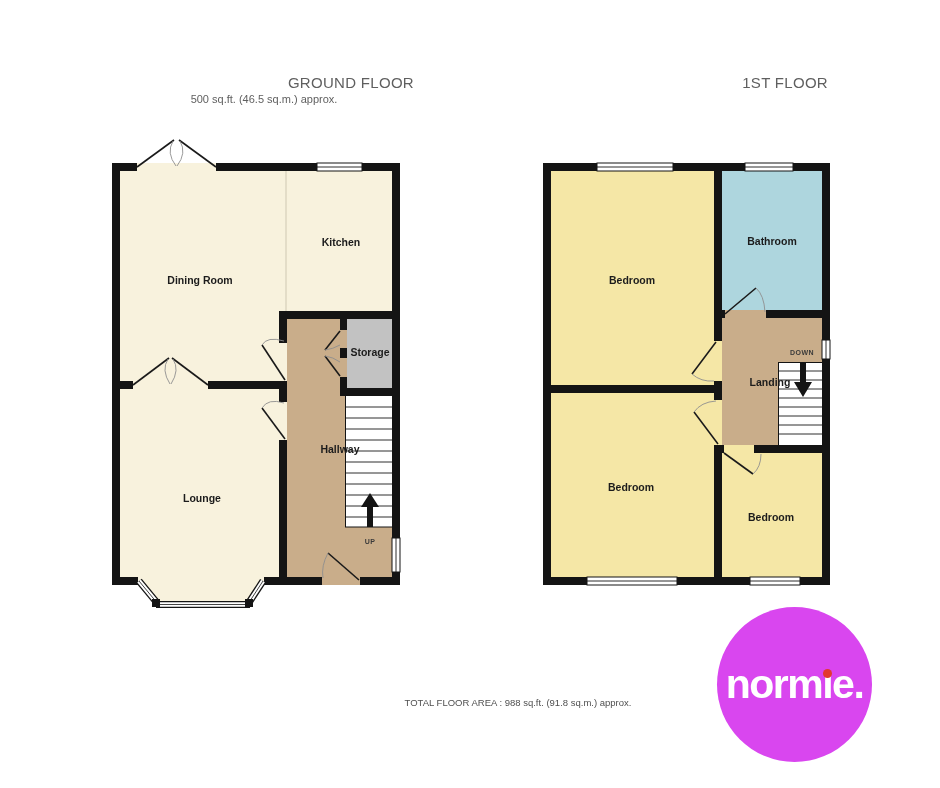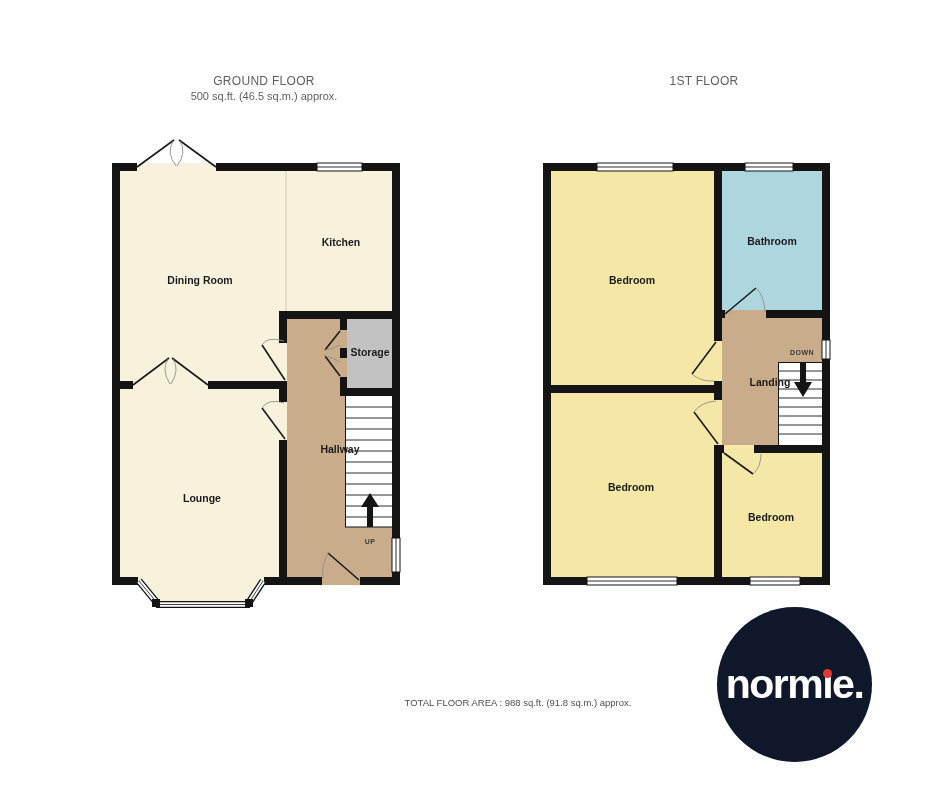--- a/index.html
+++ b/index.html
@@ -3,24 +3,24 @@
 <meta charset="utf-8">
 <style>
   html,body{margin:0;padding:0;}
   body{
     width:940px;height:788px;background:#ffffff;position:relative;overflow:hidden;
     font-family:"Liberation Sans",sans-serif;
   }
   .canvas{position:absolute;inset:0;}
   svg.plan{position:absolute;left:0;top:0;}
   .floor-title{position:absolute;width:300px;text-align:center;color:#5f5f5f;}
-  .floor-title .t1{font-size:12px;letter-spacing:.3px;}
+  .floor-title .t1{font-size:15px;letter-spacing:.3px;text-align:right;}
   .floor-title .t2{font-size:11px;margin-top:2px;}
   .gf-title{left:114px;top:74px;}
-  .ff-title{left:554px;top:74px;}
+  .ff-title{left:528px;top:74px;}
   .footer-note{position:absolute;left:0;top:697px;width:940px;text-align:center;
     font-size:9.5px;color:#4f4f4f;padding-left:48px;}
   
   .wall{fill:#141414;}
   .p-cream{fill:#f8f2dd;}
   .p-tan{fill:#c9ad8a;}
   .p-yellow{fill:#f5e7a6;}
   .win{fill:#ffffff;stroke:#141414;stroke-width:1;}
   .winline{stroke:#141414;stroke-width:0.9;}
   .tread{stroke:#161616;stroke-width:0.9;}
@@ -253,17 +253,17 @@
       <text class="room-label" x="772" y="245">Bathroom</text>
       <text class="room-label" x="770" y="386">Landing</text>
       <text class="room-label" x="631" y="491">Bedroom</text>
       <text class="room-label" x="771" y="521">Bedroom</text>
       <text class="stair-label" x="802" y="355">DOWN</text>
     </g>
   </svg>
 
   <div class="footer-note">TOTAL FLOOR AREA : 988 sq.ft. (91.8 sq.m.) approx.</div>
 
-  <div class="logo" style="background: #0f172a;">
+  <div class="logo" style="background: #d946ef;">
     <div class="logo-text" style="color: rgb(255, 255, 255);"><span>norm</span><span class="i-wrap"><span>ı</span><span class="i-dot" style="background: rgb(226, 56, 47);"></span></span><span>e.</span></div>
   </div>
 
 </div>
 
 </body></html>

